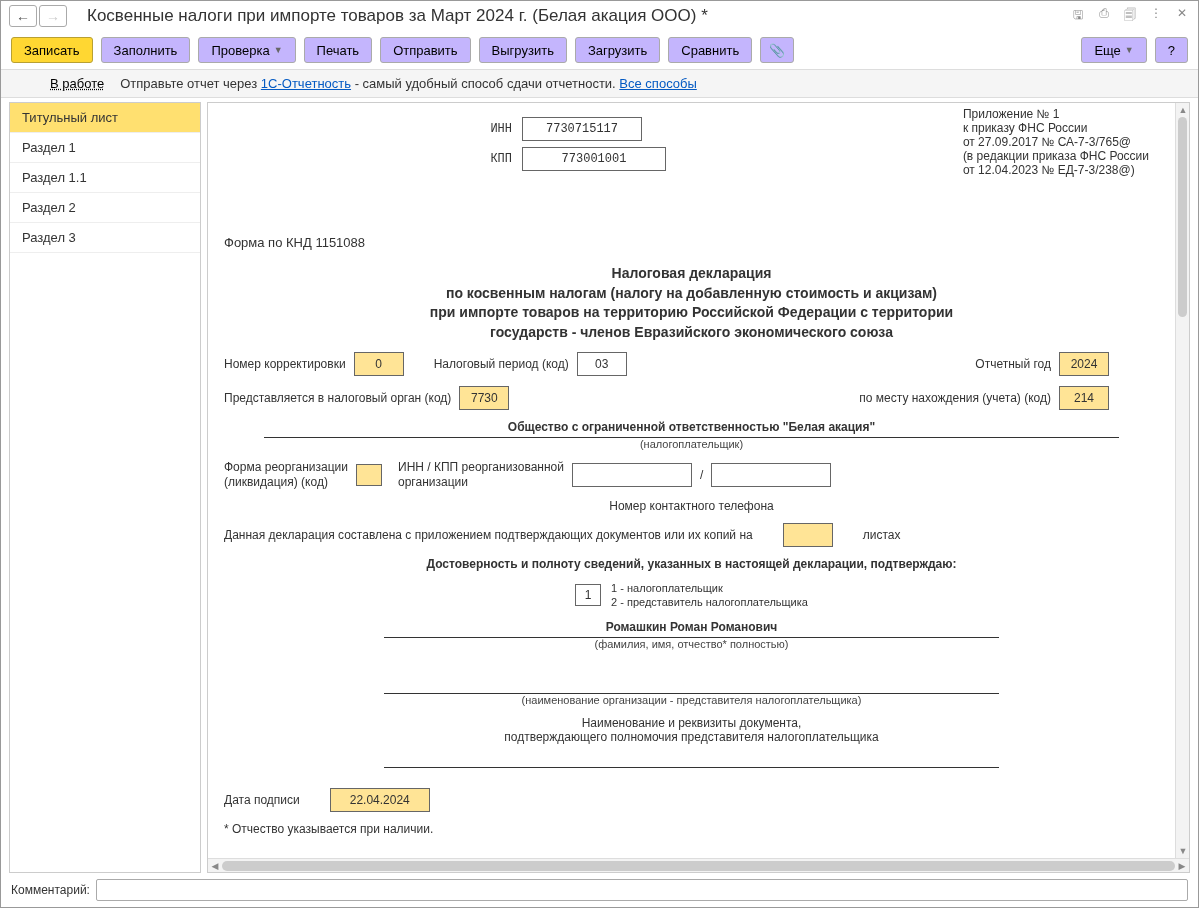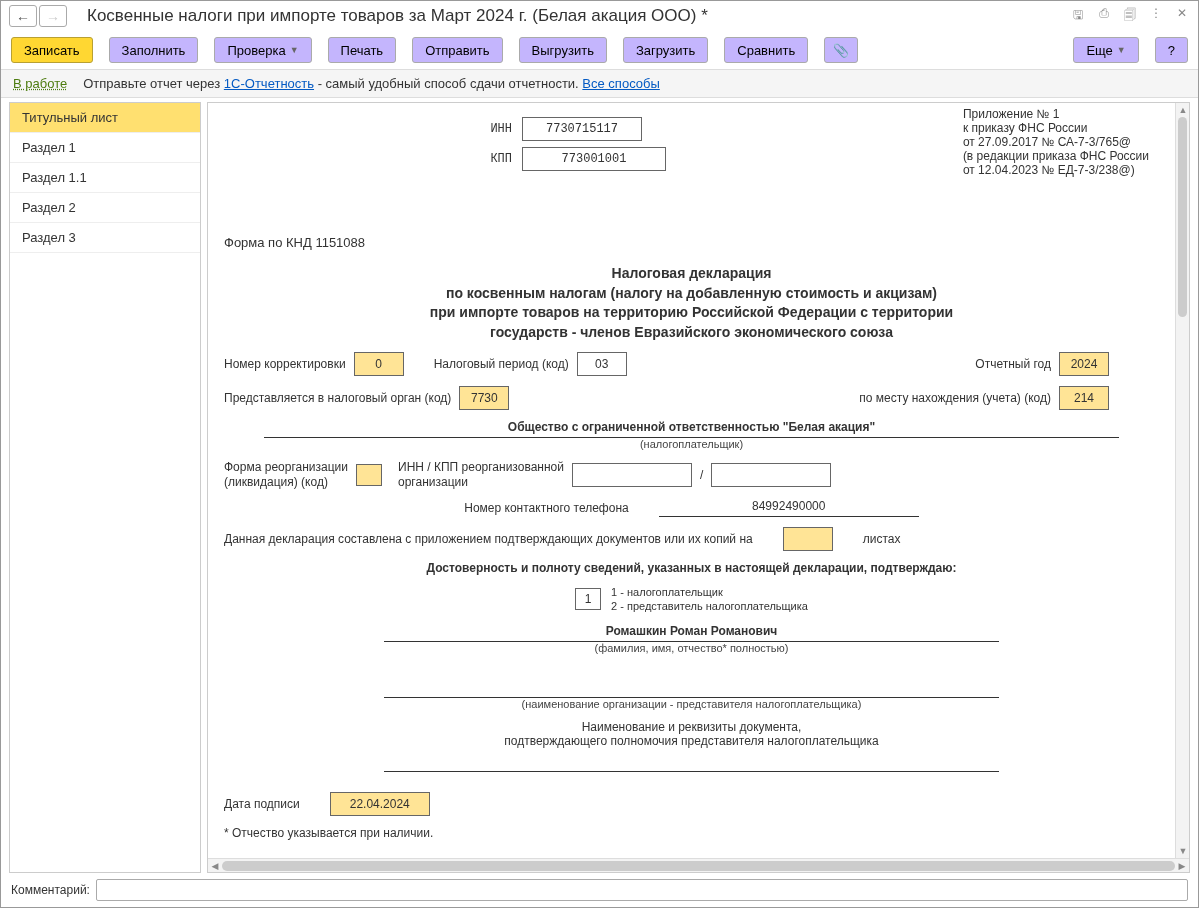--- a/index.html
+++ b/index.html
@@ -27,41 +27,41 @@
     width: 28px; height: 22px;
     border: 1px solid #aaa; border-radius: 3px;
     background: #fff; display: flex; align-items: center; justify-content: center;
     font-size: 14px; cursor: pointer; color:#555;
   }
   .nav-btn.disabled { color: #ccc; cursor: default; }
   .window-title { font-size: 17px; font-weight: 400; flex: 1; }
   .title-icons { display: flex; gap: 10px; color: #888; }
   .title-icons span { cursor: pointer; width:16px; text-align:center; }
   .toolbar {
-    display: flex; align-items: flex-start; gap: 16px;
+    display: flex; align-items: flex-start; gap: 8px;
     padding: 6px 10px;
   }
   .btn {
     border: 1px solid #aaa; border-radius: 3px;
     padding: 4px 12px; background: #c4b5fd; cursor: pointer;
     font-size: 13px; display: inline-flex; align-items: center; gap: 4px;
     height: 26px;
   }
   .btn.primary { background: #ffd732; border-color: #b8a032; }
   .btn .caret { font-size: 9px; color: #666; }
   .btn.icon-only { padding: 4px 8px; }
   .toolbar-spacer { flex: 1; }
   .info-bar {
     display: flex; align-items: center; gap: 16px;
     padding: 6px 12px; background: #f5f5f5;
     border-top: 1px solid #ddd; border-bottom: 1px solid #ddd;
     font-size: 13px;
   }
   .info-bar a { color: #045ac3; text-decoration: underline; cursor: pointer; }
-  .info-bar .status { color: #4d7c0f; text-decoration: underline dotted; }
+  .info-bar .status { color: #000000; text-decoration: underline dotted; margin-left: 37px; }
   .body {
     flex: 1; display: flex; overflow: hidden;
     padding: 4px 8px 0 8px; gap: 6px;
   }
   .sidebar {
     width: 192px;
     border: 1px solid #ccc;
     background: #fff;
   }
   .sidebar-item {
@@ -256,21 +256,20 @@
               <div>организации</div>
             </div>
             <div class="val-box" style="min-width:120px"></div>
             <span>/</span>
             <div class="val-box" style="min-width:120px"></div>
           </div>
         </div>
 
         <div class="params-row" style="justify-content:center">
           <span>Номер контактного телефона</span>
-          <div class="underline-field" style="min-width:260px; font-weight:normal;">84992490000</div>
         </div>
 
         <div class="params-row">
           <span>Данная декларация составлена с приложением подтверждающих документов или их копий на</span>
           <div class="val-box yellow small"></div>
           <span>листах</span>
         </div>
 
         <div class="center" style="font-weight:bold; margin:10px 0;">Достоверность и полноту сведений, указанных в настоящей декларации, подтверждаю:</div>
 

